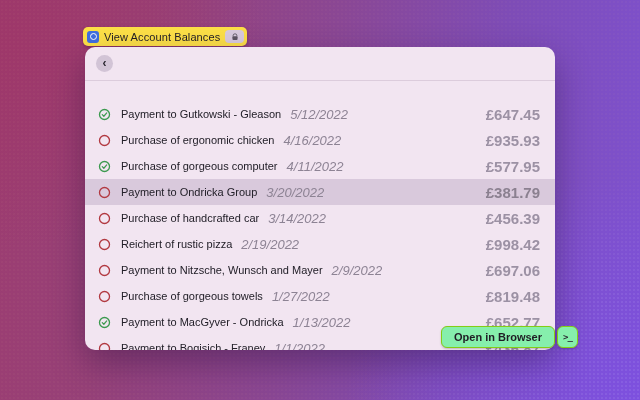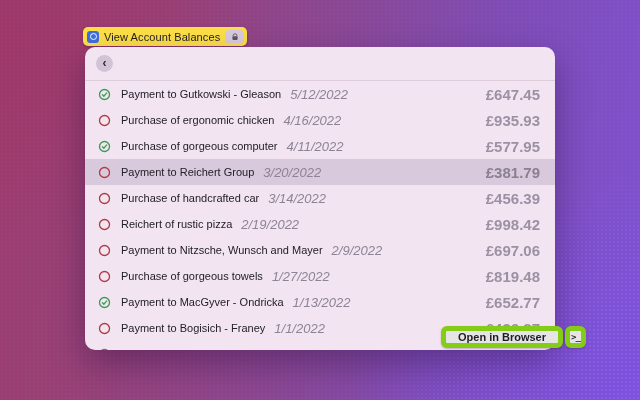--- a/index.html
+++ b/index.html
@@ -32,32 +32,32 @@
     display:flex;align-items:center;justify-content:center;}
 
   
   .panel{position:absolute;left:85px;top:47px;width:470px;height:303px;border-radius:10px;
     background:#f2e5f1;overflow:hidden;box-shadow:0 14px 34px rgba(35,8,55,.38);}
   .panel-header{height:33px;position:relative;border-bottom:1px solid rgba(90,60,95,.14);}
   .back-btn{position:absolute;left:11px;top:8px;width:17px;height:17px;border-radius:50%;
     background:#d2c4d6;display:flex;align-items:center;justify-content:center;cursor:pointer;}
   .back-btn span{font-size:12px;line-height:1;color:#2a2730;margin-top:-1px;font-weight:700;}
 
-  .list{position:relative;}
+  .list{position:relative;margin-top:20px;}
   .row{height:26px;display:flex;align-items:center;padding:0 15px 0 13px;}
   .row.hl{background:#d9c9dc;}
   .st-icon{width:13px;height:13px;flex:0 0 auto;display:block;}
   .row-label{margin-left:10px;font-size:11px;font-weight:500;color:#232029;white-space:nowrap;}
   .row-date{margin-left:9px;font-size:13px;color:#8d8394;white-space:nowrap;font-style:italic;}
   .row-amount{margin-left:auto;font-size:15px;color:#9c91a4;white-space:nowrap;font-weight:bold;}
   .row.hl .row-amount{color:#8b8090;}
 
   
   .footer-group{position:absolute;left:441px;top:326px;display:flex;gap:2px;}
-  .btn{height:22px;background:#e5e5e5;border:5px solid #84cc16;border-radius:6px;
+  .btn{height:22px;background:#86efac;border:1px solid #84cc16;border-radius:6px;
     box-shadow:0 1px 2px rgba(50,20,60,.25);display:flex;align-items:center;justify-content:center;
     cursor:pointer;box-sizing:border-box;text-align:right;}
   .btn-open{padding:0 12px;font-size:11px;font-weight:600;color:#1f1c24;white-space:nowrap;}
   .btn-term{width:21px;font-family:"DejaVu Sans Mono","Liberation Mono",monospace;
     font-size:9px;font-weight:700;color:#2a2730;letter-spacing:-1px;}
 </style>
 </head>
 <body>
 
 <div class="noise"></div>
@@ -106,21 +106,21 @@
           <path d="M4.6 7.2l1.7 1.7 3.1-3.6" fill="none" stroke="#3d9a50" stroke-width="1.3" stroke-linecap="round" stroke-linejoin="round"></path>
         </svg>
     <span class="row-label">Purchase of gorgeous computer</span>
     <span class="row-date">4/11/2022</span>
     <span class="row-amount">£577.95</span>
   </div>
       <div class="row hl">
     <svg class="st-icon" viewBox="0 0 14 14">
           <circle cx="7" cy="7" r="5.4" fill="none" stroke-width="1.4" stroke="#b23a42"></circle>
         </svg>
-    <span class="row-label">Payment to Reichert Group</span>
+    <span class="row-label">Payment to Ondricka Group</span>
     <span class="row-date">3/20/2022</span>
     <span class="row-amount">£381.79</span>
   </div>
       <div class="row">
     <svg class="st-icon" viewBox="0 0 14 14">
           <circle cx="7" cy="7" r="5.4" fill="none" stroke-width="1.4" stroke="#b23a42"></circle>
         </svg>
     <span class="row-label">Purchase of handcrafted car</span>
     <span class="row-date">3/14/2022</span>
     <span class="row-amount">£456.39</span>

